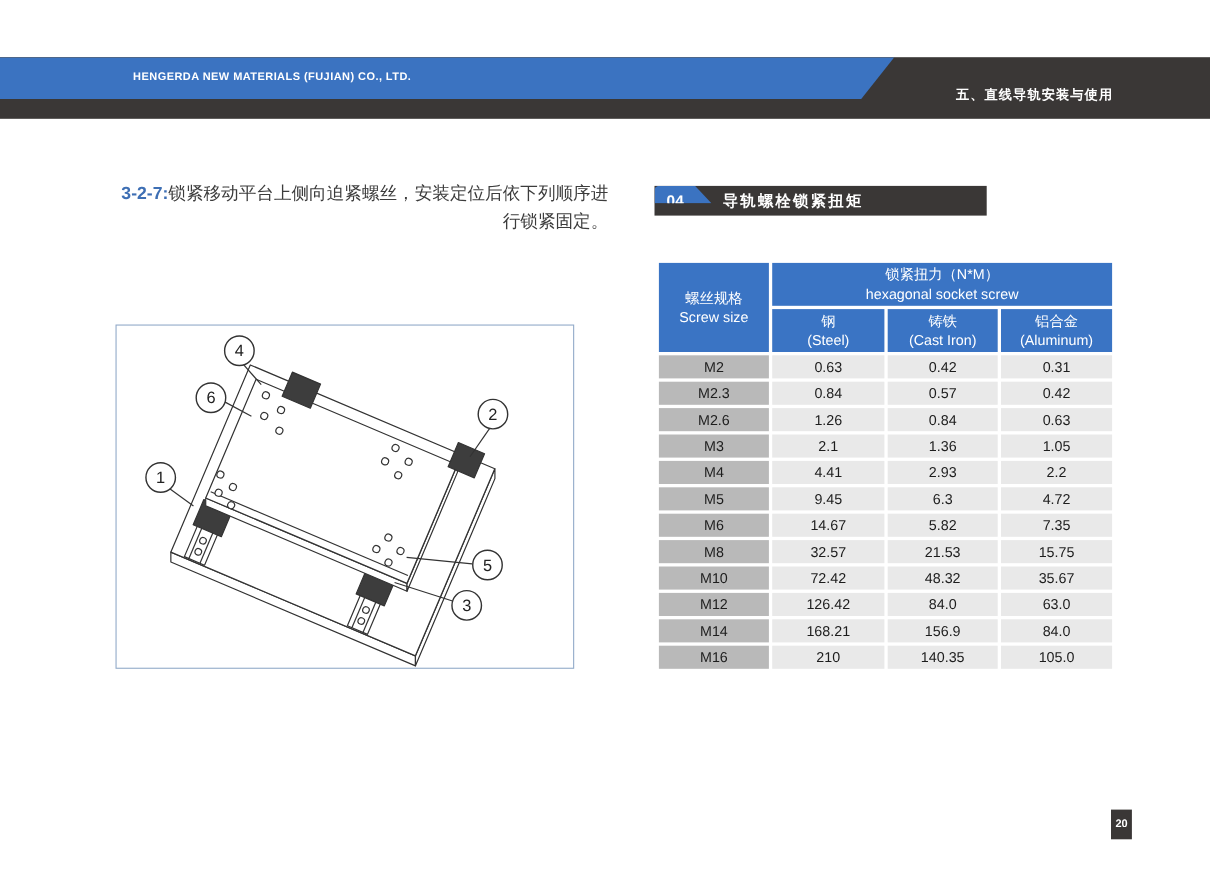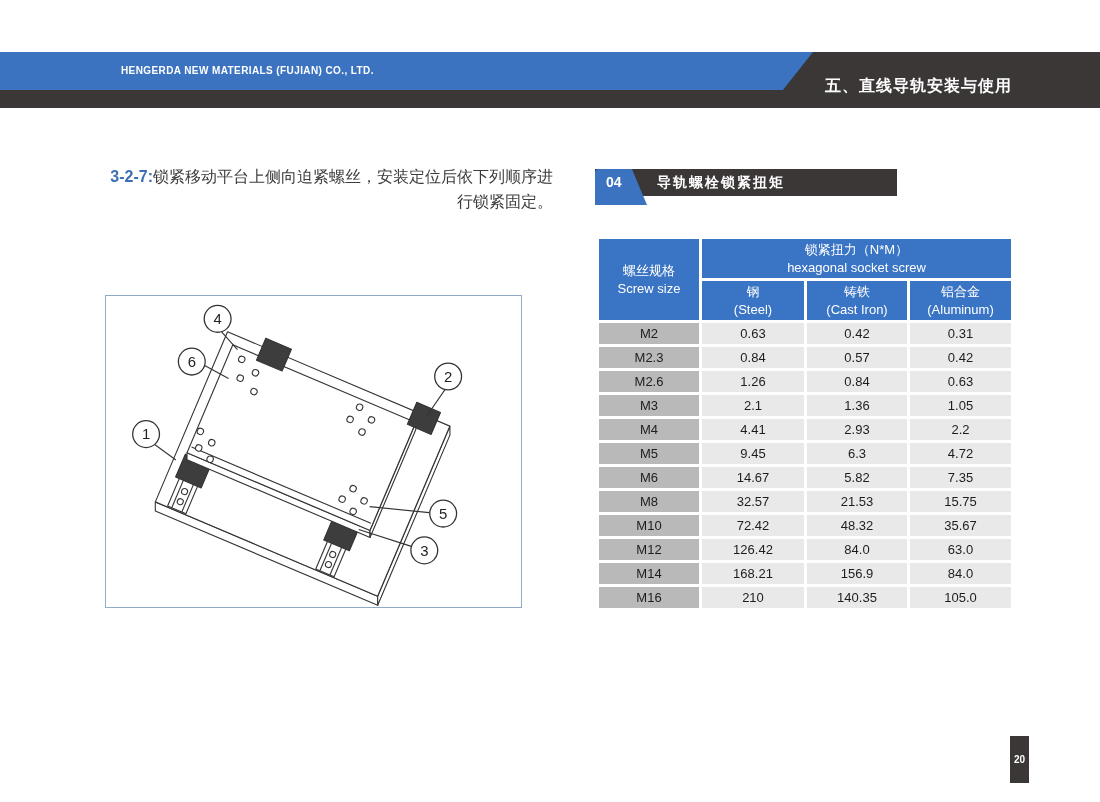--- a/index.html
+++ b/index.html
@@ -21,21 +21,21 @@
     clip-path: polygon(0 0, 100% 0, 96.3% 100%, 0 100%);
   }
   .company {
     position: absolute; left: 105px; top: 52px; height: 56px;
     line-height: 38px; color: #ffffff; font-size: 10px; font-weight: bold;
     letter-spacing: 0.4px;
     margin-left: 16px;
   }
   .chapter {
     position: absolute; right: 88px; top: 73px; height: 26px;
-    line-height: 26px; color: #ffffff; font-size: 16px; font-weight: bold;
+    line-height: 26px; color: #ffffff; font-size: 12px; font-weight: bold;
     letter-spacing: 1px;
   }
 
   
   .intro {
     position: absolute; left: 105px; top: 164px; width: 448px;
     font-size: 16px; line-height: 25px; color: #3c3c3c; text-align: right;
   }
   .step-label { color: #3e6fb4; font-weight: bold; }
 
@@ -44,21 +44,21 @@
     position: absolute; left: 105px; top: 295px; width: 417px; height: 313px;
     border: 1px solid #92aac9; background: #ffffff;
   }
 
   
   .section-bar {
     position: absolute; left: 595px; top: 169px; width: 302px; height: 27px;
     background: #3a3736;
   }
   .section-badge {
-    position: absolute; left: 0; top: 0; width: 52px; height: 36px;
+    position: absolute; left: 0; top: 0; width: 52px; height: 16px;
     background: #3b73c1; clip-path: polygon(0 0, 71% 0, 100% 100%, 0 100%);
     color: #ffffff; font-size: 14px; font-weight: bold;
     line-height: 27px; text-indent: 11px;
     border-top-left-radius: 4px;
   }
   .section-title {
     position: absolute; left: 62px; top: 0; height: 27px; line-height: 27px;
     color: #ffffff; font-size: 14px; font-weight: bold; letter-spacing: 2px;
   }
 
@@ -78,21 +78,21 @@
   .torque-table td {
     height: 21px; font-size: 13px; color: #1d1d1d; text-align: center;
     vertical-align: middle; background: #e9e9e9; padding: 0;
   }
   .torque-table td.lbl { background: #b9b9b9; }
 
   
   .page-num {
     position: absolute; left: 1010px; top: 736px;
     background: #3a3736; color: #ffffff; font-size: 10px; font-weight: bold;
-    padding: 18px 4px;
+    padding: 8px 4px;
   }
 
   
   .draw { stroke: #333333; stroke-width: 1.1; fill: none; stroke-linejoin: round; }
   .facefill { fill: #ffffff; }
   .blockfill { fill: #3d3d3d; }
   .hole { fill: #ffffff; }
   .callout-circle { fill: #ffffff; stroke: #333333; stroke-width: 1.3; }
   .callout-num { font-size: 15px; fill: #222222; font-family: "Liberation Sans", sans-serif; }
 </style>

